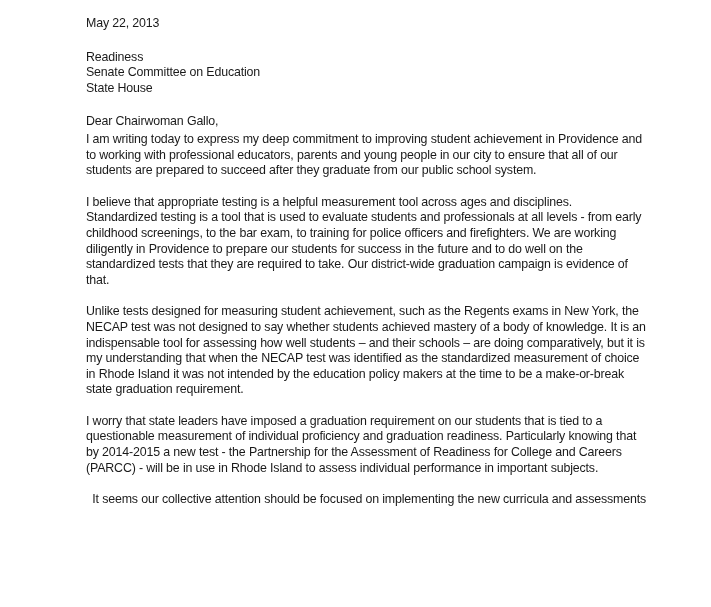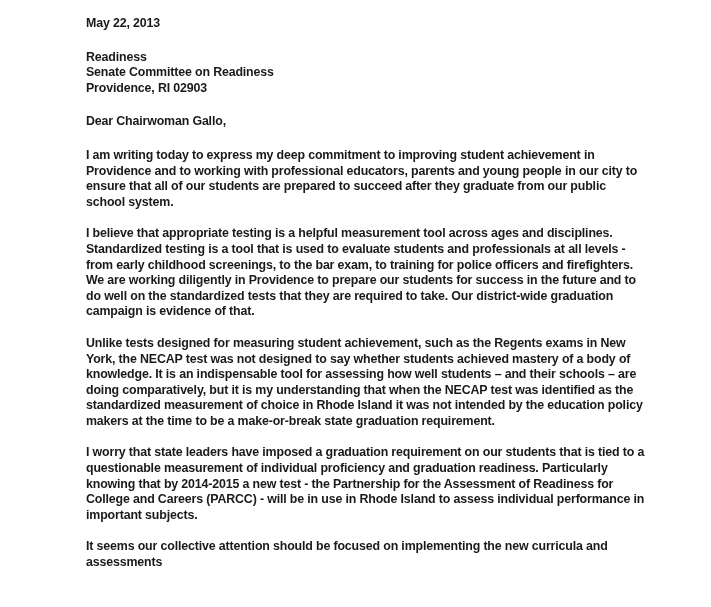--- a/index.html
+++ b/index.html
@@ -16,40 +16,39 @@
     .page {
       position: absolute;
       left: 86px;
       top: 16px;
       width: 560px;
       font-family: "Liberation Sans", sans-serif;
       font-size: 12.4px;
       line-height: 15.6px;
       color: #1a1a1a;
       letter-spacing: -0.15px;
-      font-weight: bold;
     }
     .block { margin: 0; }
     .date { margin-bottom: 18px; }
     .address { margin-bottom: 18px; }
     .address div { white-space: nowrap; }
-    .salutation { margin-bottom: 18px; }
+    .salutation { margin-bottom: 2px; }
     .para { margin-bottom: 16px; }
-    .para:last-child { margin-bottom: 0; }
+    .para:last-child { margin-bottom: 0; text-align: right; }
   </style>
 </head>
 <body>
 
 <div class="page">
   <p class="block date">May 22, 2013</p>
 
   <div class="block address">
     <div>Readiness</div>
-    <div>Senate Committee on Readiness</div>
-    <div>Providence, RI 02903</div>
+    <div>Senate Committee on Education</div>
+    <div>State House</div>
   </div>
 
   <p class="block salutation">Dear Chairwoman Gallo,</p>
 
   <div>
     <p class="block para">I am writing today to express my deep commitment to improving student achievement in Providence and to working with professional educators, parents and young people in our city to ensure that all of our students are prepared to succeed after they graduate from our public school system.</p>
     <p class="block para">I believe that appropriate testing is a helpful measurement tool across ages and disciplines. Standardized testing is a tool that is used to evaluate students and professionals at all levels - from early childhood screenings, to the bar exam, to training for police officers and firefighters. We are working diligently in Providence to prepare our students for success in the future and to do well on the standardized tests that they are required to take. Our district-wide graduation campaign is evidence of that.</p>
     <p class="block para">Unlike tests designed for measuring student achievement, such as the Regents exams in New York, the NECAP test was not designed to say whether students achieved mastery of a body of knowledge. It is an indispensable tool for assessing how well students – and their schools – are doing comparatively, but it is my understanding that when the NECAP test was identified as the standardized measurement of choice in Rhode Island it was not intended by the education policy makers at the time to be a make-or-break state graduation requirement.</p>
     <p class="block para">I worry that state leaders have imposed a graduation requirement on our students that is tied to a questionable measurement of individual proficiency and graduation readiness. Particularly knowing that by 2014-2015 a new test - the Partnership for the Assessment of Readiness for College and Careers (PARCC) - will be in use in Rhode Island to assess individual performance in important subjects.</p>
     <p class="block para">It seems our collective attention should be focused on implementing the new curricula and assessments</p>

